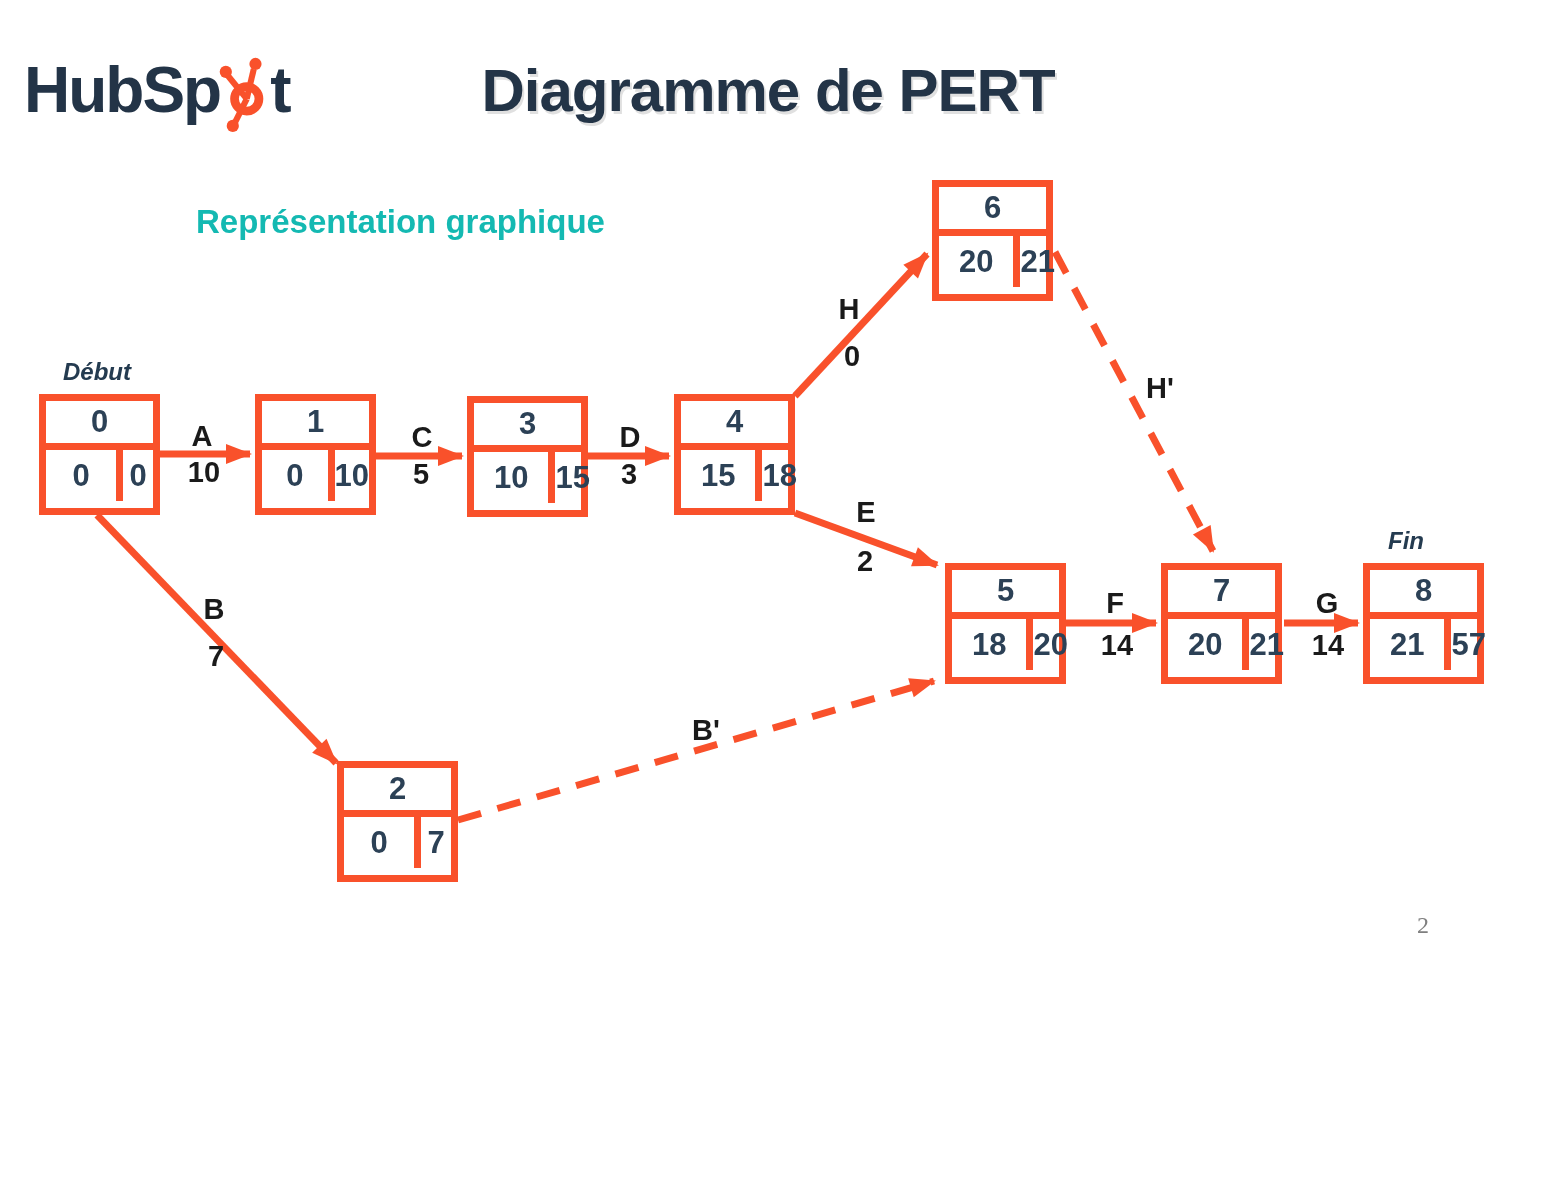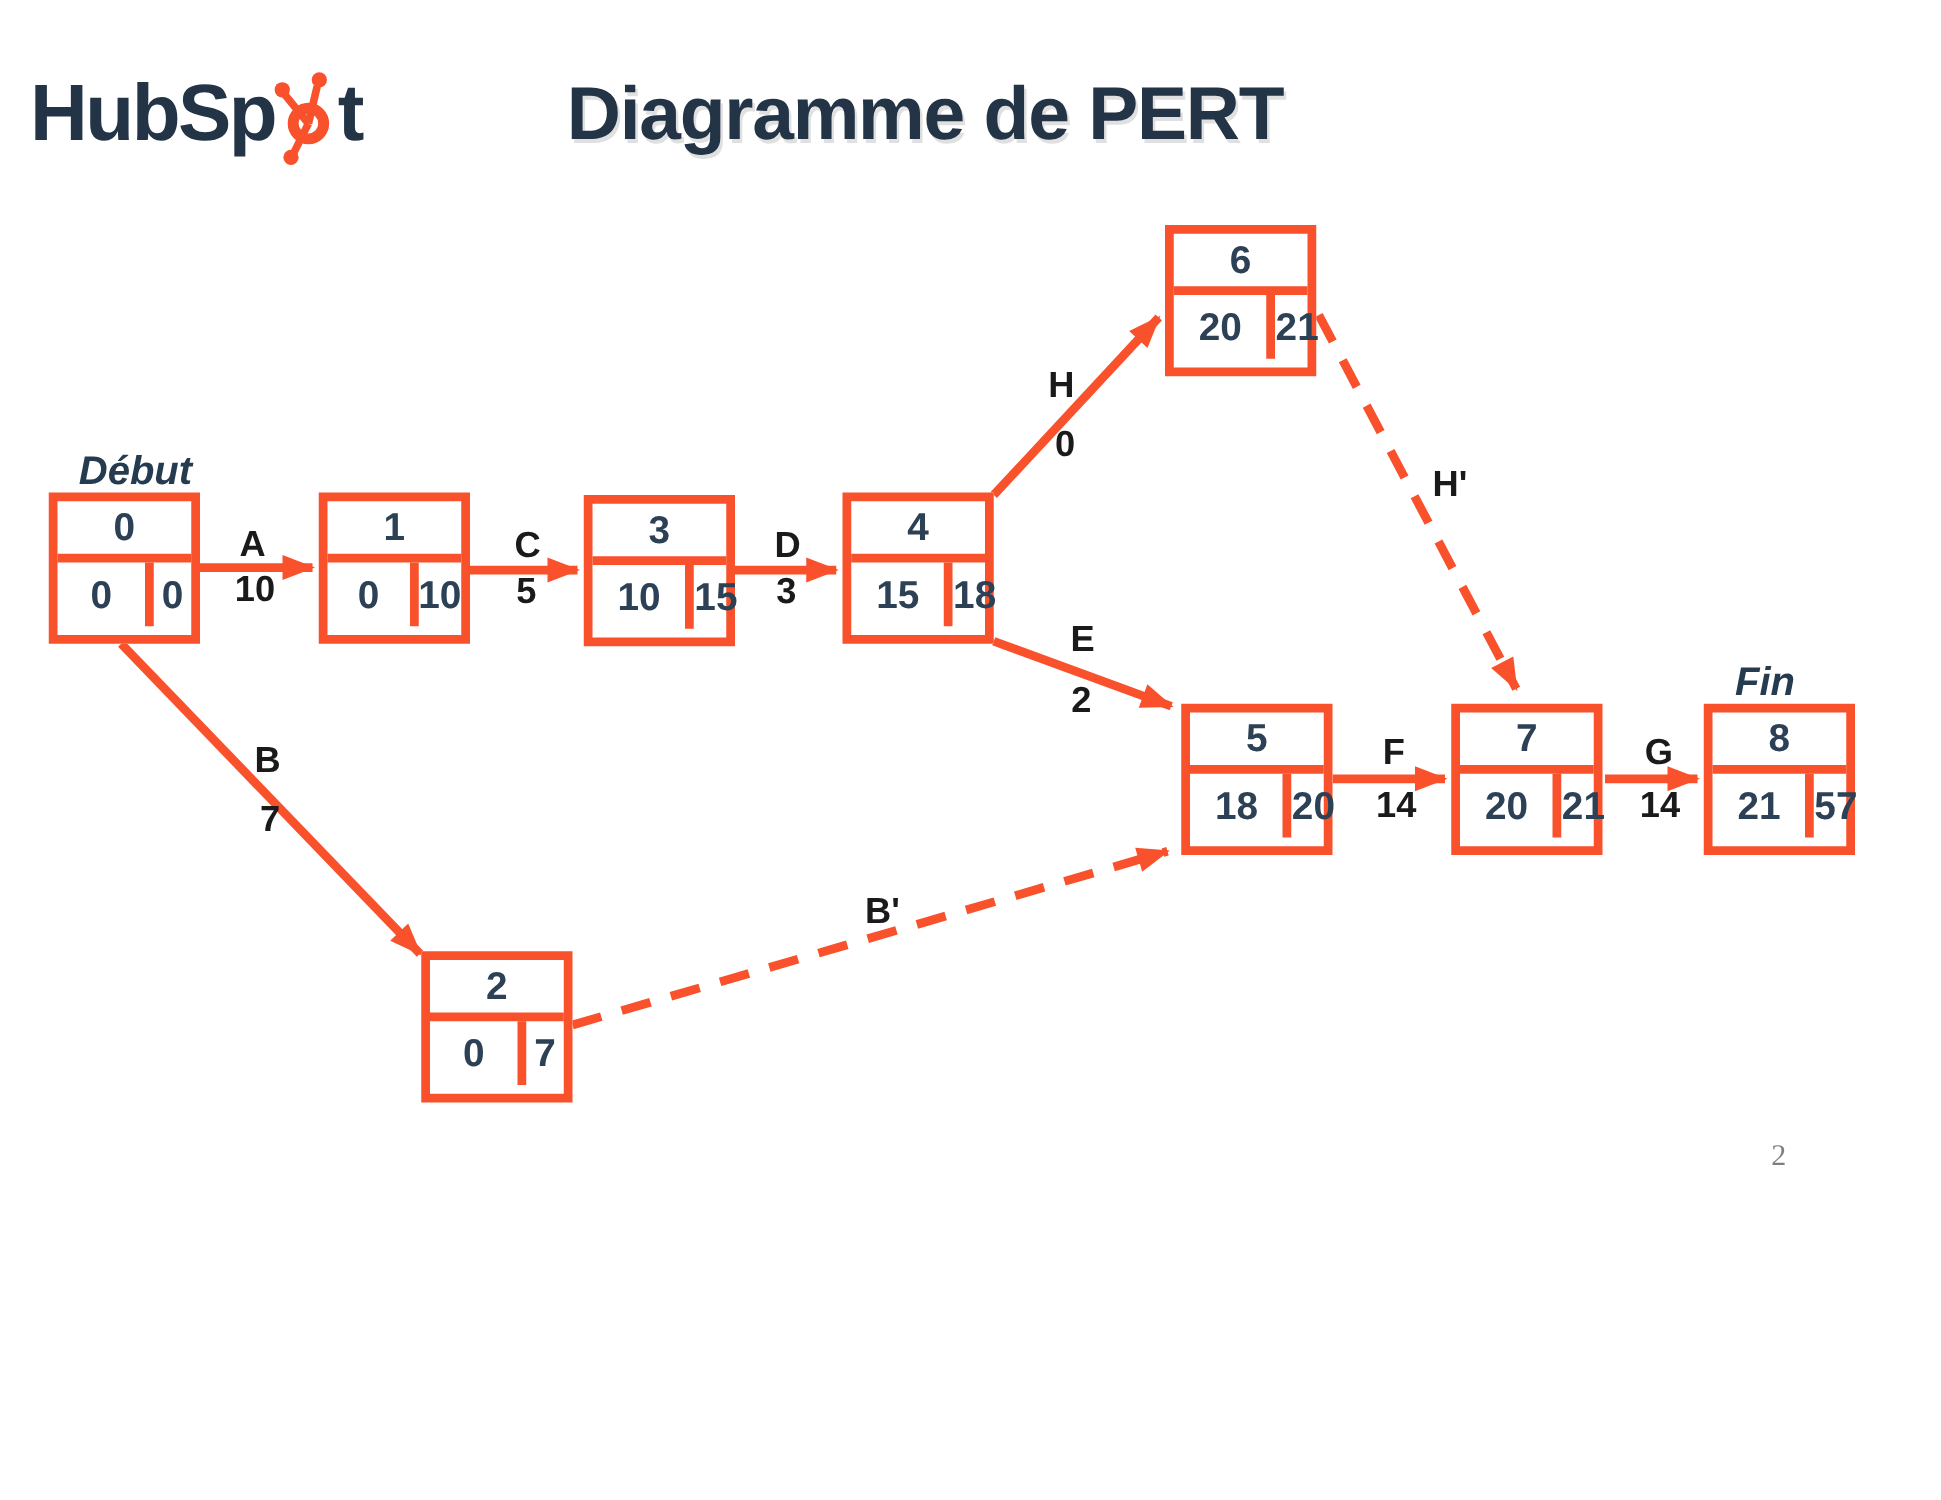--- a/index.html
+++ b/index.html
@@ -22,21 +22,21 @@
   .logo{
     position:absolute;left:24px;top:50px;
     font-weight:800;font-size:64px;letter-spacing:-2px;
     color:#233447;white-space:nowrap;
   }
   .logo .sprocket{
     display:inline-block;width:56px;height:82px;
     vertical-align:-20px;margin:0 -3px;
   }
   .title{
-    position:absolute;left:740px;top:56px;transform:translateX(-50%);
+    position:absolute;left:768px;top:56px;transform:translateX(-50%);
     font-size:60px;font-weight:800;letter-spacing:-1px;
     color:#233447;white-space:nowrap;
     text-shadow:2px 3px 0 rgba(130,130,130,0.25);
   }
   .subtitle{
     position:absolute;left:196px;top:203px;
     font-size:33px;font-weight:800;
     color:var(--teal);white-space:nowrap;
   }
   
@@ -51,21 +51,21 @@
     font-size:31px;font-weight:600;color:var(--num);
   }
   .nbot{display:flex;height:51px;}
   .ncell{
     flex:1;display:flex;align-items:center;justify-content:center;
     font-size:31px;font-weight:600;color:var(--num);margin-left:20px;
   }
   .ncell + .ncell{border-left:7px solid var(--orange);}
   .tag{
     position:absolute;
-    font-size:32px;font-weight:600;font-style:italic;
+    font-size:24px;font-weight:600;font-style:italic;
     color:var(--navy);white-space:nowrap;
   }
   .elabel{
     position:absolute;transform:translate(-50%,-50%);
     font-size:29px;font-weight:600;color:var(--ink);
     white-space:nowrap;
   }
   .pageno{
     position:absolute;left:1417px;top:912px;
     font-family:"Liberation Serif", serif;
@@ -87,20 +87,21 @@
       </g>
       <g fill="#F9512B">
         <circle cx="10" cy="25" r="7"></circle>
         <circle cx="44" cy="16" r="7"></circle>
         <circle cx="18" cy="87" r="7"></circle>
       </g>
     </svg><span>t</span>
   </div>
 
   <div class="title">Diagramme de PERT</div>
+  <div class="subtitle">Représentation graphique</div>
 
   <svg class="edges" width="1553" height="1200" viewBox="0 0 1553 1200">
     <defs>
       <marker id="arrow" markerWidth="30" markerHeight="26" refX="26" refY="13" orient="auto" markerUnits="userSpaceOnUse">
         <path d="M2,3 L28,13 L2,23 Z" fill="#F9512B"></path>
       </marker>
     </defs>
     <g stroke="#F9512B" stroke-width="7" fill="none">
       <line x1="157" y1="454" x2="250" y2="454" marker-end="url(#arrow)"></line>
       <line x1="376" y1="456" x2="462" y2="456" marker-end="url(#arrow)"></line>

